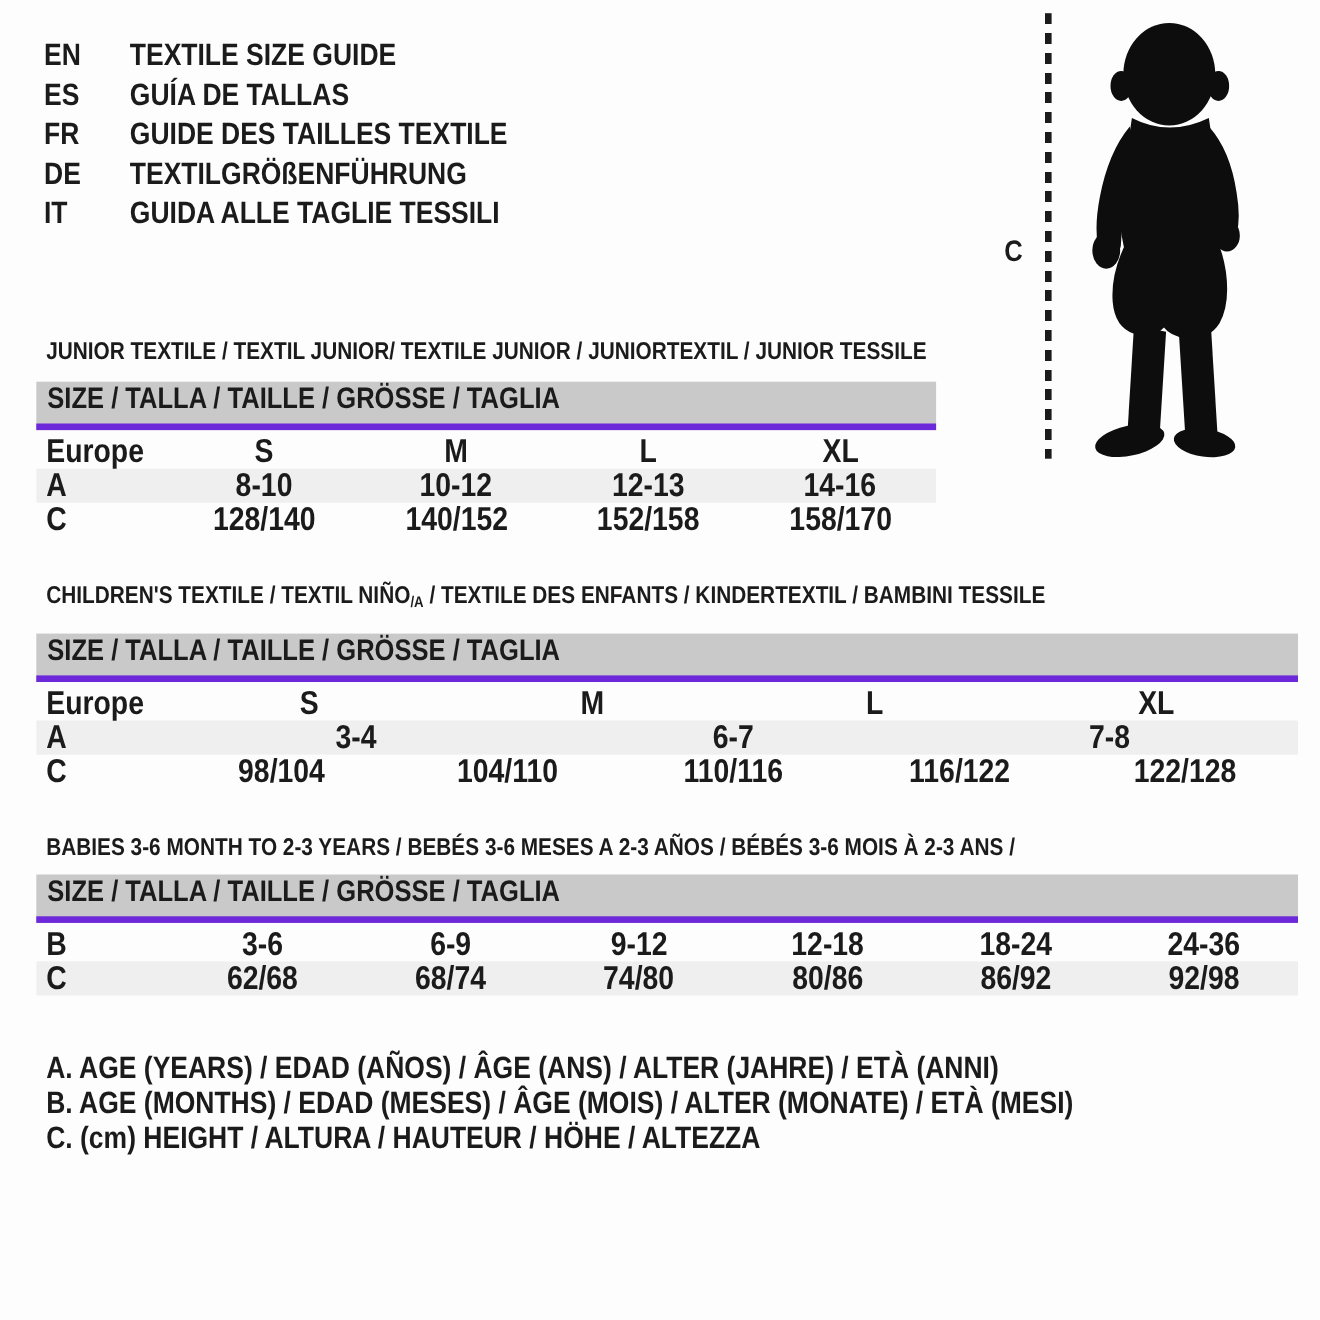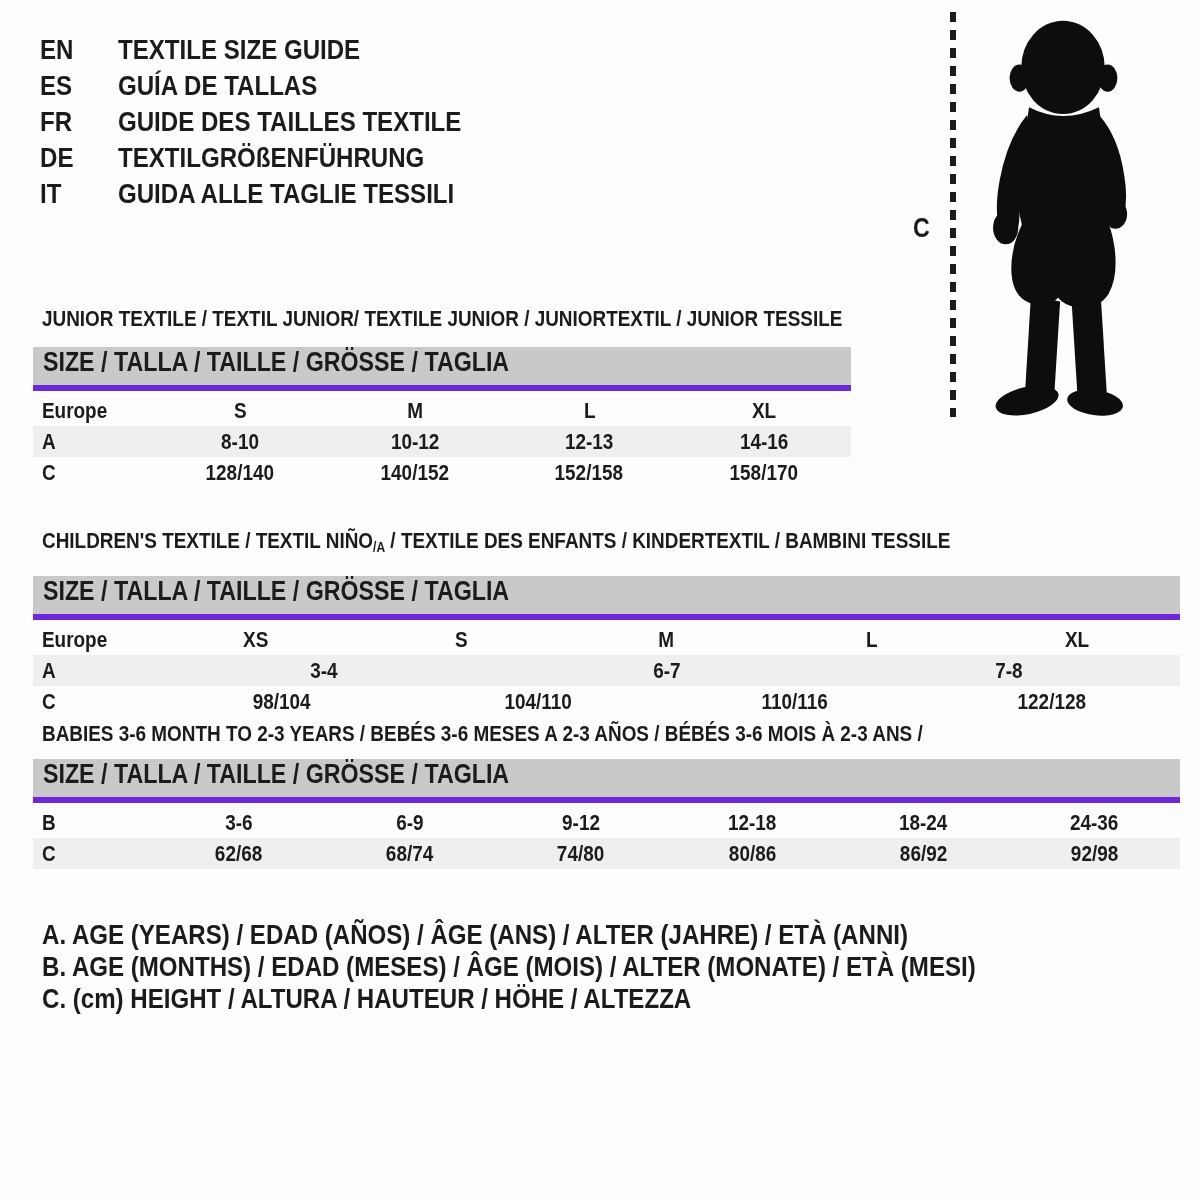--- a/index.html
+++ b/index.html
@@ -27,34 +27,34 @@
   .dash-line {
     position: absolute; left: 55px; top: 4px; width: 6px; height: 405px;
     background: repeating-linear-gradient(to bottom, var(--fg,#111) 0 10px, transparent 10px 18px);
   }
   .c-label { position: absolute; left: 18px; top: 205px; font-size: 27px; }
   .figure svg { position: absolute; left: 70px; top: 6px; }
   
   section { margin-left: 33px; }
   .sec-junior  { width: 818px;  margin-top: 90px; }
   .sec-children{ width: 1147px; margin-top: 36px; }
-  .sec-babies  { width: 1147px; }
+  .sec-babies  { width: 1147px; margin-top: 36px; }
   .sec-title { margin-left: 9px; }
   .title-line { font-size: 22px; line-height: 33px; }
   .sec-babies .title-line { line-height: 34px; }
   sub.subsmall { font-size: 14px; vertical-align: -4px; }
   .size-bar {
     margin-top: 12px; height: 44px; line-height: 30px;
     background: var(--bar, #c9c9c9);
     border-bottom: 6px solid #6d28d9;
     padding-left: 10px; font-size: 27px;
   }
   .sec-babies .size-bar { margin-top: 8px; }
   .tbl { margin-top: 4px; }
-  .trow { display: flex; height: 31px; line-height: 31px; font-size: 22px; }
+  .trow { display: flex; height: 31px; line-height: 31px; font-size: 30px; }
   .trow.shaded { background: var(--shade, #efefef); }
   .tcell { flex: 1; text-align: center; }
   .tcell span { display: inline-block; transform: scaleX(0.86); white-space: nowrap; }
   .tlabel { flex: 0 0 120px; text-align: left; padding-left: 9px; }
   .tlabel span { transform-origin: 0 50%; }
   
   .legend { margin: 50px 0 0 42px; }
   .legend-line { font-size: 28px; line-height: 32px; }
 </style>
 </head>
@@ -136,37 +136,37 @@
 </section>
 
 <section class="sec-children">
   <div class="sec-title">
       <div class="title-line"><span class="cond"><span>CHILDREN'S TEXTILE / TEXTIL NIÑO</span><sub class="subsmall">/A</sub><span> / TEXTILE DES ENFANTS / KINDERTEXTIL / BAMBINI TESSILE</span></span></div>
     </div>
   <div class="size-bar"><span class="cond">SIZE / TALLA / TAILLE / GRÖSSE / TAGLIA</span></div>
   <div class="tbl">
       <div class="trow">
         <div class="tcell tlabel"><span class="cond">Europe</span></div>
-        <div class="tcell"><span>XS</span></div>
         <div class="tcell"><span>S</span></div>
         <div class="tcell"><span>M</span></div>
         <div class="tcell"><span>L</span></div>
         <div class="tcell"><span>XL</span></div>
       </div>
       <div class="trow shaded">
         <div class="tcell tlabel"><span class="cond">A</span></div>
         <div class="tcell"><span>3-4</span></div>
         <div class="tcell"><span>6-7</span></div>
         <div class="tcell"><span>7-8</span></div>
       </div>
       <div class="trow">
         <div class="tcell tlabel"><span class="cond">C</span></div>
         <div class="tcell"><span>98/104</span></div>
         <div class="tcell"><span>104/110</span></div>
         <div class="tcell"><span>110/116</span></div>
+        <div class="tcell"><span>116/122</span></div>
         <div class="tcell"><span>122/128</span></div>
       </div>
     </div>
 </section>
 
 <section class="sec-babies">
   <div class="sec-title">
       <div class="title-line"><span class="cond"><span>BABIES 3-6 MONTH TO 2-3 YEARS / BEBÉS 3-6 MESES A 2-3 AÑOS / BÉBÉS 3-6 MOIS À 2-3 ANS /</span></span></div>
     </div>
   <div class="size-bar"><span class="cond">SIZE / TALLA / TAILLE / GRÖSSE / TAGLIA</span></div>

